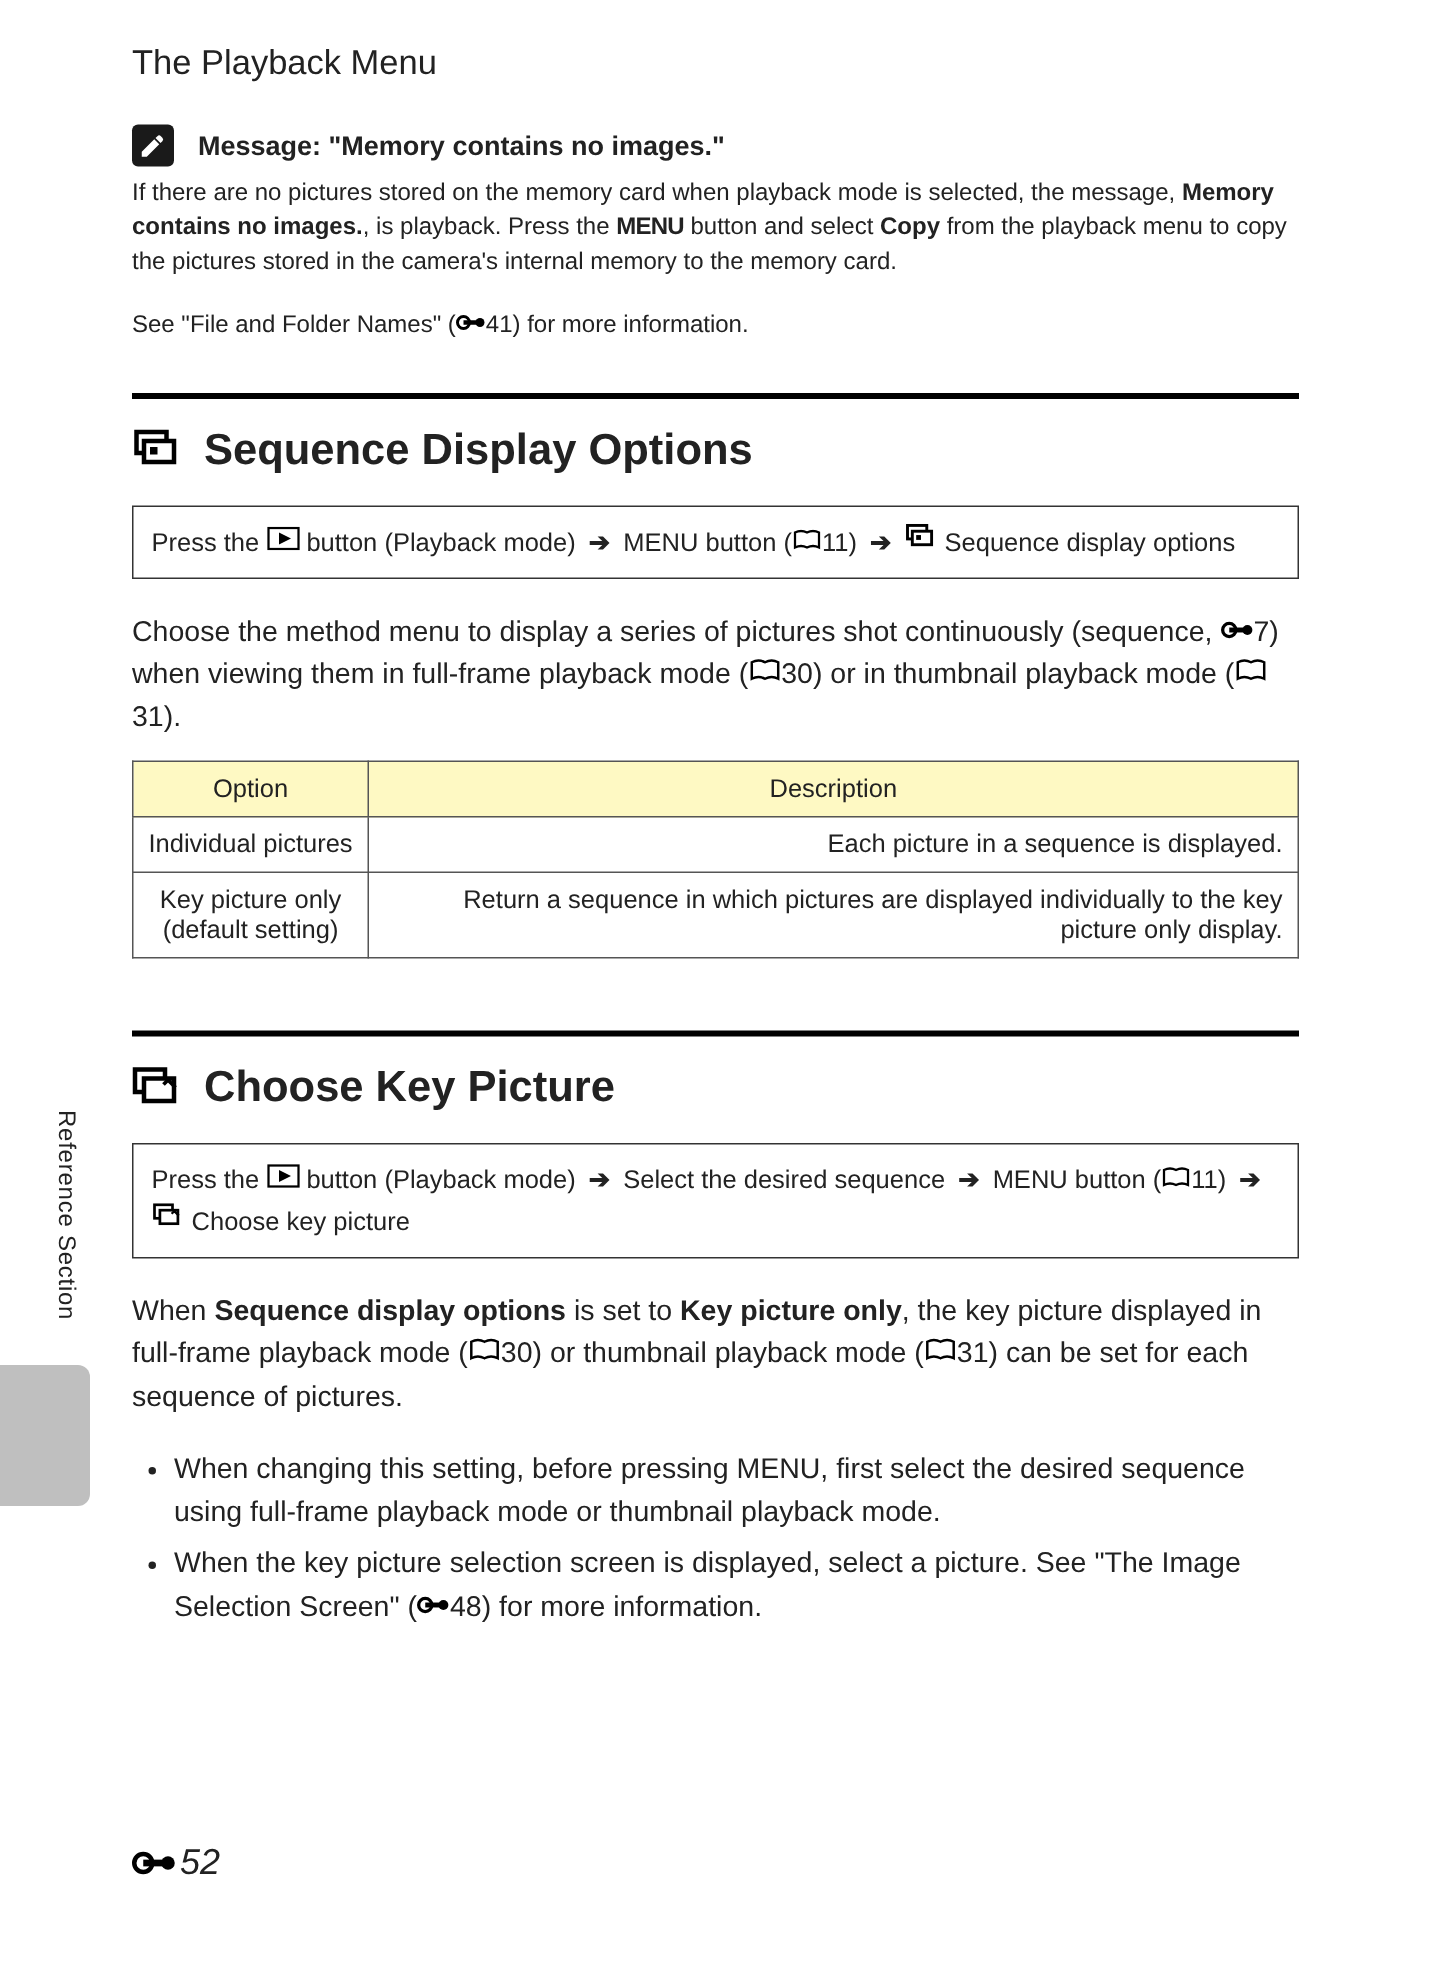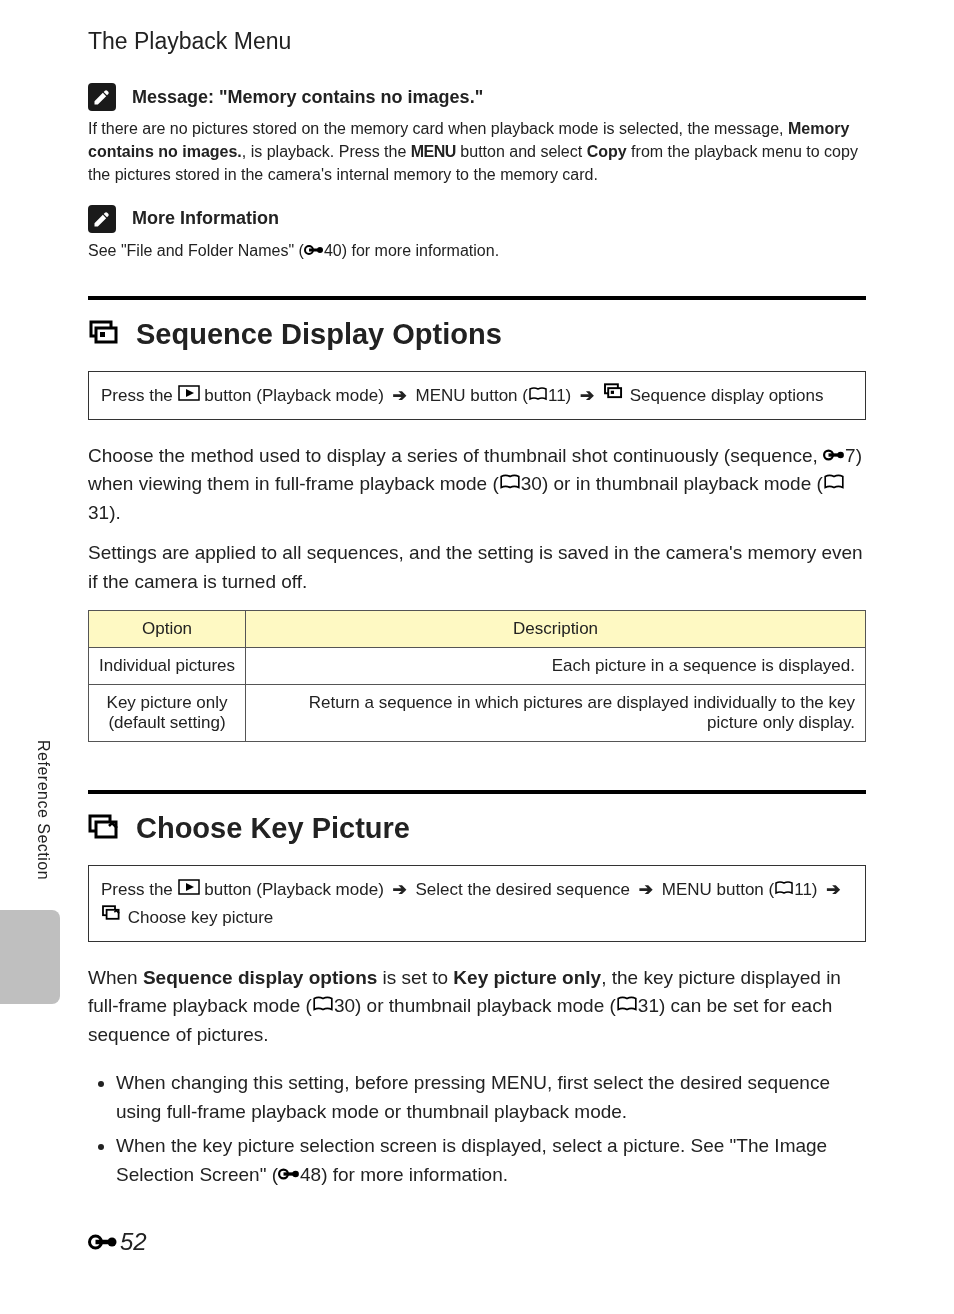--- a/index.html
+++ b/index.html
@@ -142,36 +142,28 @@
           </svg>
       </span>
       <span class="note-title">Message: "Memory contains no images."</span>
     </div>
     <div class="note-body">
       <span>If there are no pictures stored on the memory card when playback mode is selected, the message, </span><b>Memory contains no images.</b><span>, is playback. Press the </span><span class="menu-word">MENU</span><span> button and select </span><b>Copy</b><span> from the playback menu to copy the pictures stored in the camera's internal memory to the memory card.</span>
     </div>
   </div>
 
   <div class="note-block">
-    <div class="note-head">
-      <span class="pencil-icon">
-        <svg viewBox="0 0 24 24">
-            <path d="M3 17l10-10 4 4-10 10H3v-4zM14 6l1.5-1.5a2 2 0 012.8 0l1.2 1.2a2 2 0 010 2.8L18 10l-4-4z" fill="#fff"></path>
-          </svg>
-      </span>
-      <span class="note-title">More Information</span>
-    </div>
     <div class="note-body">
       <span>See "File and Folder Names" (</span><span class="advref-icon">
           <svg width="20" height="12" viewBox="0 0 20 12">
             <circle cx="5" cy="6" r="4" fill="none" stroke="#000" stroke-width="2"></circle>
             <rect x="5" y="4.5" width="10" height="3" fill="#000"></rect>
             <circle cx="16" cy="6" r="3" fill="#000"></circle>
           </svg>
-        </span><span>40</span><span>) for more information.</span>
+        </span><span>41</span><span>) for more information.</span>
     </div>
   </div>
 
   <div class="big-hr"></div>
 
   <div class="section-title">
     <span class="seq-icon">
       <svg width="34" height="28" viewBox="0 0 34 28">
           <rect x="3" y="2" width="20" height="14" fill="none" stroke="#000" stroke-width="3"></rect>
           <rect x="8" y="8" width="20" height="14" fill="#fff" stroke="#000" stroke-width="3"></rect>
@@ -194,38 +186,37 @@
       </span><span>11</span><span>) </span><span class="arrow">➔</span> <span class="seq-icon">
         <svg width="22" height="18" viewBox="0 0 34 28">
           <rect x="3" y="2" width="20" height="14" fill="none" stroke="#000" stroke-width="3"></rect>
           <rect x="8" y="8" width="20" height="14" fill="#fff" stroke="#000" stroke-width="3"></rect>
           <rect x="12" y="12" width="5" height="5" fill="#000"></rect>
         </svg>
       </span><span> Sequence display options</span>
   </div>
 
   <div class="body-text">
-    <span>Choose the method used to display a series of thumbnail shot continuously (sequence, </span><span class="advref-icon">
+    <span>Choose the method menu to display a series of pictures shot continuously (sequence, </span><span class="advref-icon">
         <svg width="22" height="14" viewBox="0 0 20 12">
           <circle cx="5" cy="6" r="4" fill="none" stroke="#000" stroke-width="2"></circle>
           <rect x="5" y="4.5" width="10" height="3" fill="#000"></rect>
           <circle cx="16" cy="6" r="3" fill="#000"></circle>
         </svg>
       </span><span>7</span><span>) when viewing them in full-frame playback mode (</span><span class="book-icon">
         <svg width="22" height="16" viewBox="0 0 20 14">
           <path d="M2 2 Q6 0 10 2 Q14 0 18 2 V12 Q14 10 10 12 Q6 10 2 12 Z" fill="none" stroke="#000" stroke-width="1.5"></path>
         </svg>
       </span><span>30</span><span>) or in thumbnail playback mode (</span><span class="book-icon">
         <svg width="22" height="16" viewBox="0 0 20 14">
           <path d="M2 2 Q6 0 10 2 Q14 0 18 2 V12 Q14 10 10 12 Q6 10 2 12 Z" fill="none" stroke="#000" stroke-width="1.5"></path>
         </svg>
       </span><span>31</span><span>).</span>
   </div>
 
-  <div class="body-text">Settings are applied to all sequences, and the setting is saved in the camera's memory even if the camera is turned off.</div>
 
   <table class="options">
     <tbody>
         <tr>
       <th>Option</th>
       <th>Description</th>
     </tr>
     <tr>
       <td class="opt">Individual pictures</td>
       <td>Each picture in a sequence is displayed.</td>

